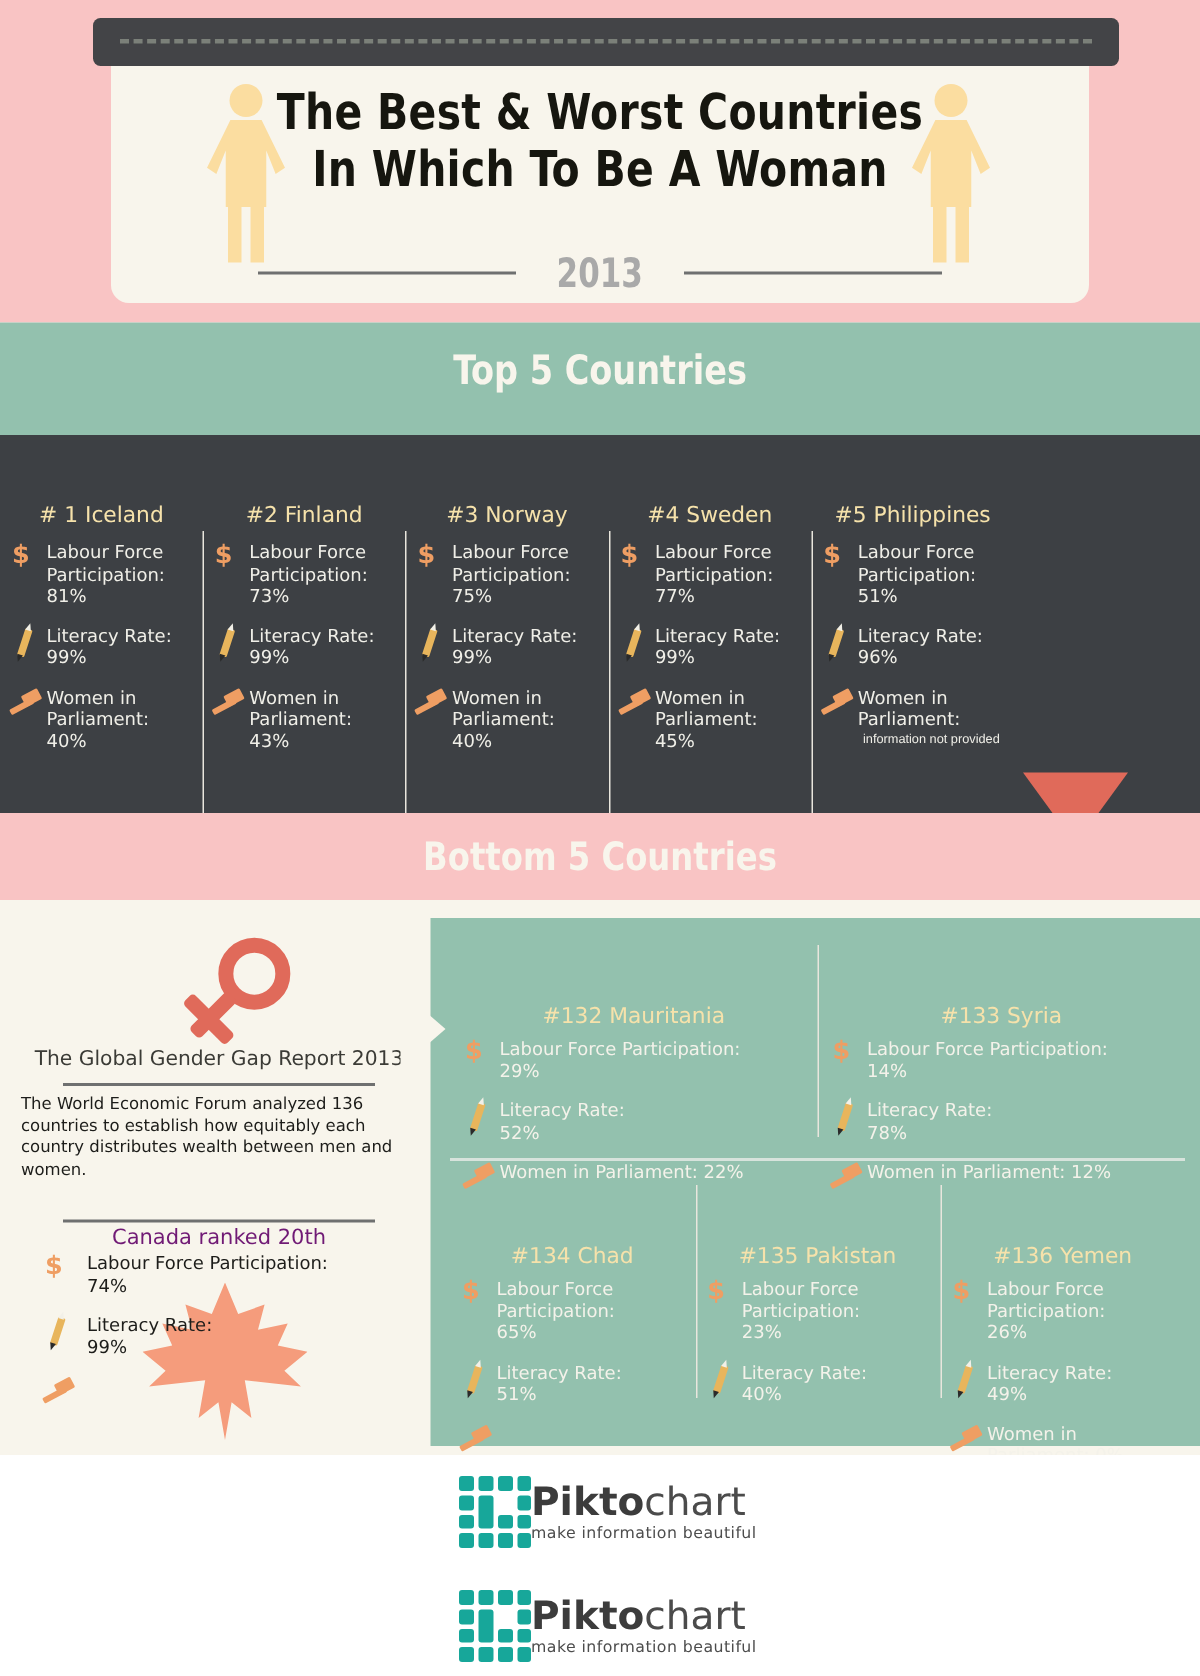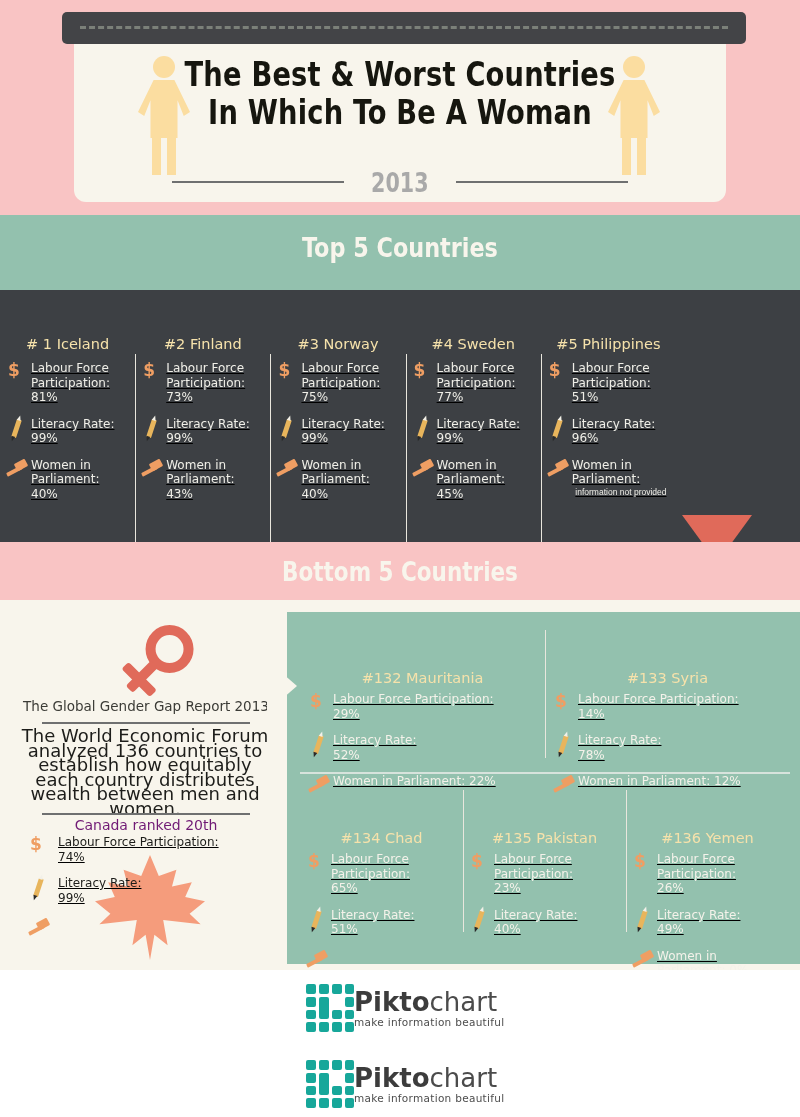--- a/index.html
+++ b/index.html
@@ -69,21 +69,21 @@
   .t5-col{position:relative;width:160px;padding:0 6px 0 6px;box-sizing:border-box;}
   .t5-col + .t5-col::before{
     content:"";position:absolute;left:0;top:18px;width:1px;height:192px;background:#e9e6dd;
   }
   .t5-name{
     text-align:center;color:#f6e2ab;font-size:14.5px;line-height:16px;margin-bottom:9px;
     font-family:"DejaVu Sans","Liberation Sans",sans-serif;
   }
   .stat{position:relative;display:flex;align-items:flex-start;margin-bottom:12px;}
   .stat .txt{color:#f0efe8;font-size:12px;line-height:14.5px;font-family:"DejaVu Sans","Liberation Sans",sans-serif;}
-  .stat-wrap{min-height:26px;text-decoration:underline;}
+  .stat-wrap{min-height:26px;}
   .icon-box{width:22px;min-width:22px;height:22px;position:relative;margin-right:3px;}
 
   
   .ic-dollar{
     position:absolute;left:2px;top:1px;font-weight:bold;font-size:17px;line-height:17px;
     color:#ef9e63;font-family:"DejaVu Sans","Liberation Sans",sans-serif;
   }
   .ic-pencil{
     position:absolute;left:8px;top:2px;width:5px;height:19px;background:#e8b55c;
     transform:rotate(18deg);border-radius:1px;
@@ -138,39 +138,39 @@
   }
   .venus .stem{position:absolute;left:41px;top:45px;width:10px;height:36px;background:#e06a5a;border-radius:3px;}
   .venus .cross{position:absolute;left:26px;top:62px;width:40px;height:10px;background:#e06a5a;border-radius:3px;}
 
   .report-title{
     position:absolute;left:20px;top:698px;width:252px;text-align:center;
     color:#3b3b36;font-size:13.5px;font-family:"DejaVu Sans","Liberation Sans",sans-serif;
   }
   .rule1{position:absolute;left:42px;top:722px;width:208px;height:2px;background:#6f7070;}
   .blurb{
-    position:absolute;left:14px;top:729px;width:262px;text-align:center;
-    color:#1d1d1a;font-size:18px;line-height:14.5px;font-family:"DejaVu Sans","Liberation Sans",sans-serif;
+    position:absolute;left:14px;top:729px;width:262px;text-align:left;
+    color:#1d1d1a;font-size:11px;line-height:14.5px;font-family:"DejaVu Sans","Liberation Sans",sans-serif;
   }
   .rule2{position:absolute;left:42px;top:813px;width:208px;height:2px;background:#6f7070;}
   .canada-title{
     position:absolute;left:20px;top:817px;width:252px;text-align:center;
     color:#701a75;font-size:14px;font-family:"DejaVu Sans","Liberation Sans",sans-serif;
   }
   .maple{
     position:absolute;left:95px;top:855px;width:110px;height:105px;background:#f59c7c;z-index:0;
     clip-path:polygon(50% 0%,58% 20%,74% 14%,70% 30%,88% 26%,82% 40%,100% 44%,86% 56%,96% 66%,62% 62%,66% 86%,54% 76%,50% 100%,46% 76%,34% 86%,38% 62%,4% 66%,14% 56%,0% 44%,18% 40%,12% 26%,30% 30%,26% 14%,42% 20%);
   }
   .canada-stats{position:absolute;left:14px;top:835px;width:250px;z-index:2;}
   .canada-stats .txt{color:#1d1d1a;}
   .canada-stats .icon-box{margin-right:8px;margin-left:14px;}
 
   
   .b-row1{position:absolute;left:300px;top:622px;width:490px;height:148px;display:flex;}
-  .b-row2{position:absolute;left:300px;top:782px;width:490px;height:170px;display:flex;}
+  .b-row2{position:absolute;left:300px;top:782px;width:490px;height:170px;display:flex;justify-content:space-between;}
   .b-col-2{width:245px;position:relative;padding:0 8px;box-sizing:border-box;}
   .b-col-3{width:163px;position:relative;padding:0 6px;box-sizing:border-box;}
   .b-col-2 + .b-col-2::before,
   .b-col-3 + .b-col-3::before{
     content:"";position:absolute;left:0;top:8px;width:1px;height:128px;background:#e9e6dd;
   }
   .b-row2 .b-col-3 + .b-col-3::before{height:142px;}
   .b-name{
     text-align:center;color:#f6e2ab;font-size:14.5px;line-height:16px;margin-bottom:6px;
     font-family:"DejaVu Sans","Liberation Sans",sans-serif;

